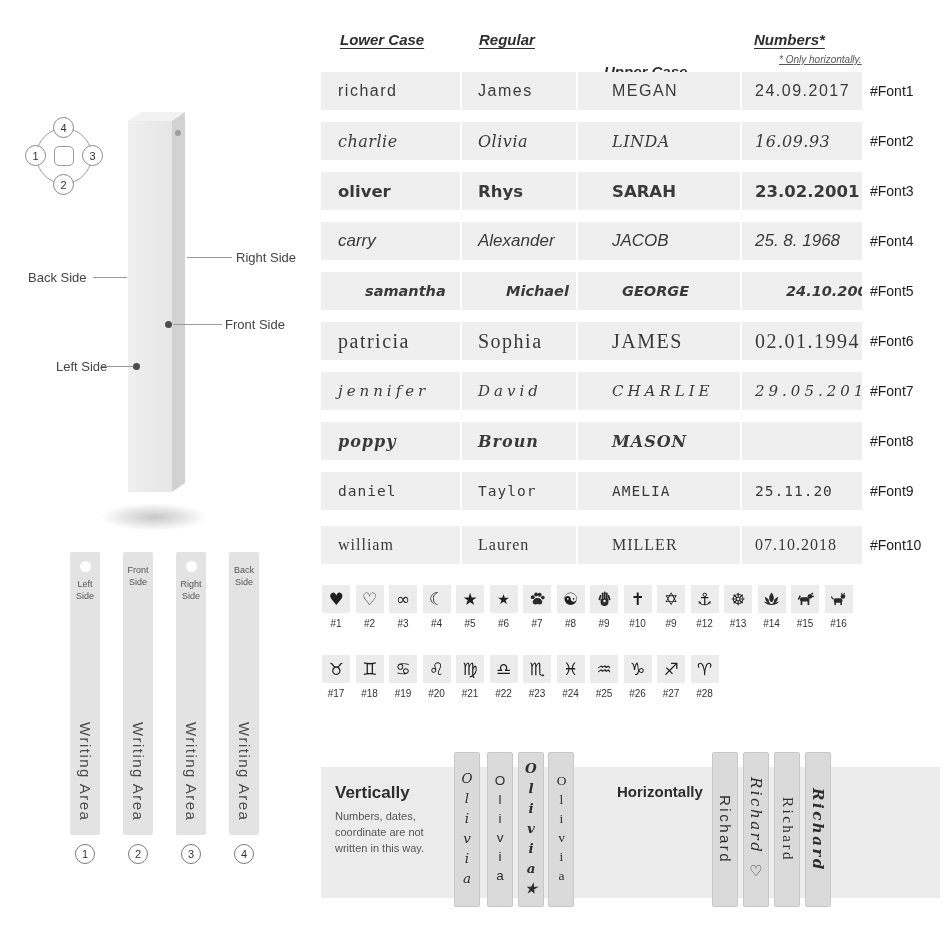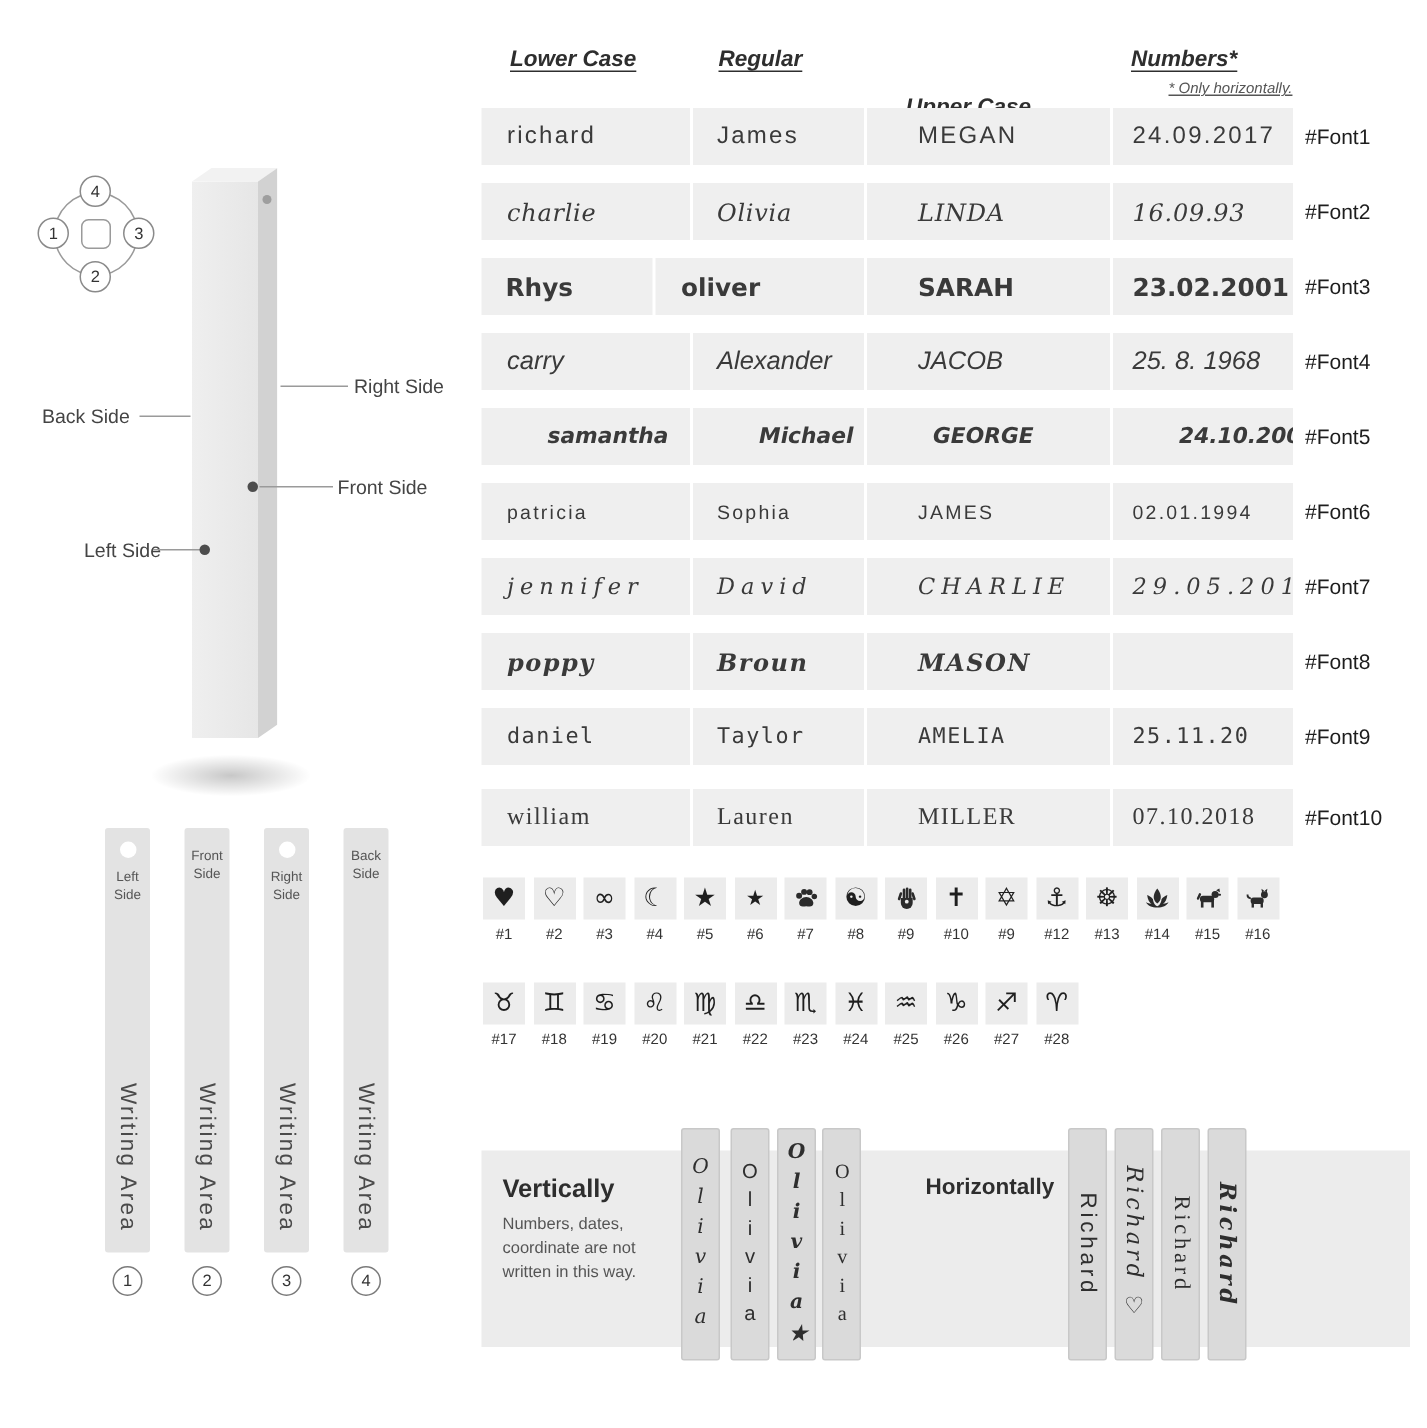--- a/index.html
+++ b/index.html
@@ -54,21 +54,21 @@
   .fc2{width:114px;padding-left:16px;margin-right:2px;}
   .fc3{width:162px;padding-left:34px;margin-right:2px;}
   .fc4{width:120px;padding-left:13px;}
   .flabel{display:flex;align-items:center;margin-left:8px;font-size:14px;color:#1d1d1d;font-weight:500;}
 
   .f1 .fc{font-family:"Liberation Sans",sans-serif;letter-spacing:1.5px;font-size:16px;}
   .f2 .fc{font-family:"DejaVu Serif",serif;font-style:italic;font-size:16px;letter-spacing:.5px;}
   .f3 .fc{font-family:"DejaVu Sans",sans-serif;font-weight:700;font-size:16.5px;}
   .f4 .fc{font-family:"Liberation Sans",sans-serif;font-style:italic;font-size:17px;}
   .f5 .fc{font-family:"DejaVu Sans",sans-serif;font-weight:700;font-style:italic;font-size:14.5px;padding-left:44px;}
-  .f6 .fc{font-family:Liberation Sans, sans-serif;font-size:13px;letter-spacing:1.5px;}
+  .f6 .fc{font-family:Liberation Serif, serif;font-size:20px;letter-spacing:1.5px;}
   .f7 .fc{font-family:"DejaVu Serif",serif;font-style:italic;font-size:15px;letter-spacing:4px;}
   .f8 .fc{font-family:"DejaVu Serif",serif;font-style:italic;font-weight:700;font-size:16px;letter-spacing:1px;}
   .f9 .fc{font-family:"DejaVu Sans Mono",monospace;font-size:14.5px;letter-spacing:1px;}
   .f10 .fc{font-family:"Liberation Serif",serif;font-size:16px;letter-spacing:1px;}
 
   
   .symrow{position:absolute;left:322px;display:flex;gap:5.5px;}
   .tile{width:28px;display:flex;flex-direction:column;align-items:center;}
   .tbox{width:28px;height:28px;background:#ececec;display:flex;align-items:center;justify-content:center;
         font-size:17px;color:#1f1f1f;font-family:"DejaVu Sans",sans-serif;}
@@ -180,22 +180,22 @@
     <div class="flabel">#Font1</div>
   </div>
   <div class="frow f2" style="top:122px;">
     <div class="fc fc1">charlie</div>
     <div class="fc fc2">Olivia</div>
     <div class="fc fc3">LINDA</div>
     <div class="fc fc4">16.09.93</div>
     <div class="flabel">#Font2</div>
   </div>
   <div class="frow f3" style="top:172px;">
+    <div class="fc fc1">oliver</div>
     <div class="fc fc2">Rhys</div>
-    <div class="fc fc1">oliver</div>
     <div class="fc fc3">SARAH</div>
     <div class="fc fc4">23.02.2001</div>
     <div class="flabel">#Font3</div>
   </div>
   <div class="frow f4" style="top:222px;">
     <div class="fc fc1">carry</div>
     <div class="fc fc2">Alexander</div>
     <div class="fc fc3">JACOB</div>
     <div class="fc fc4">25. 8. 1968</div>
     <div class="flabel">#Font4</div>

